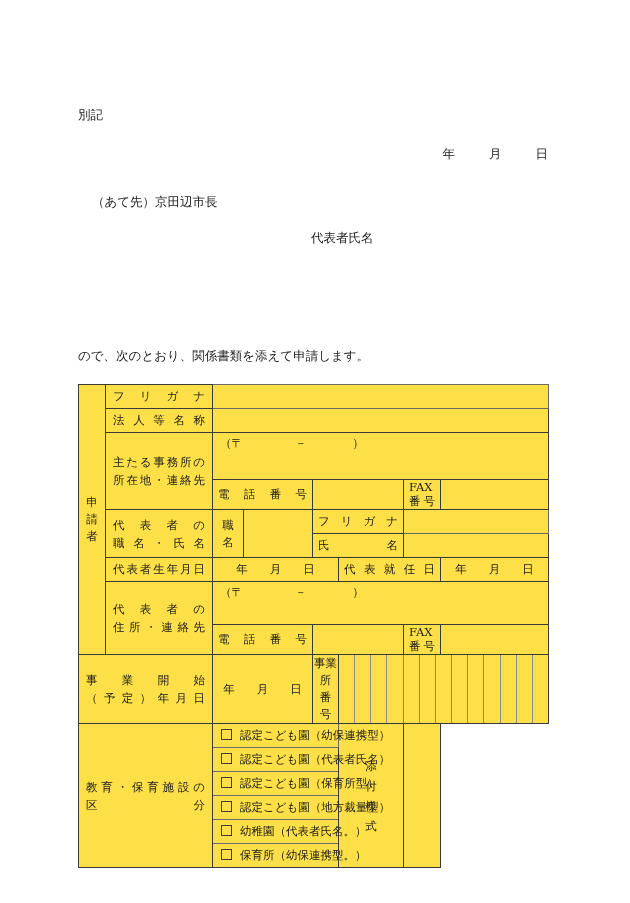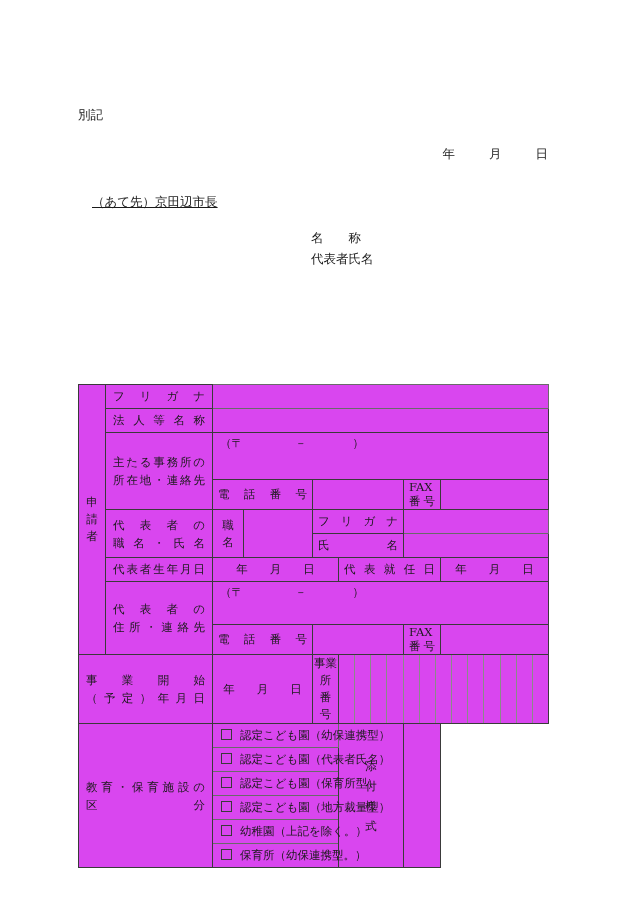--- a/index.html
+++ b/index.html
@@ -44,21 +44,20 @@
   .date-line span { display: inline-block; }
   .sp-a { width: 34px; }
   .sp-b { width: 34px; }
 
   .addressee {
     position: absolute;
     left: 92px;
     top: 182px;
     font-size: 12.5px;
     white-space: nowrap;
-    text-decoration: underline;
   }
 
   
   .applicant-block {
     position: absolute;
     left: 255px;
     top: 215px;
     font-size: 12.5px;
     line-height: 21px;
   }
@@ -98,21 +97,21 @@
     width: 470px;
     border-collapse: collapse;
     table-layout: fixed;
     font-size: 11.5px;
   }
   .form-table td {
     border: 1px solid #3a3a3a;
     padding: 0;
     vertical-align: middle;
     height: 23px;
-    background: #d946ef;
+    background: #fde047;
   }
   .form-table td.thin { border-color: #6a6a6a; }
 
   
   .vlabel {
     text-align: center;
     line-height: 17px;
     font-size: 11.5px;
     letter-spacing: 0;
   }
@@ -201,29 +200,27 @@
   </div>
 
   <div class="date-line">
     <span>年</span><span class="sp-a"></span><span>月</span><span class="sp-b"></span><span>日</span>
   </div>
 
   <div class="addressee">（あて先）京田辺市長</div>
 
   <div class="applicant-block">
     <span class="ab-row">
-      <span class="ab-indent"></span><span class="ab-val">名　　称</span>
-    </span>
-    <span class="ab-row">
       <span class="ab-indent"></span><span class="ab-val">代表者氏名</span>
     </span>
   </div>
 
 
   <div class="body-para">
+    <span class="ln2">ので、次のとおり、関係書類を添えて申請します。</span>
   </div>
 
   <table class="form-table">
     <colgroup>
       <col style="width:27px">
       <col style="width:107px">
       <col style="width:31px">
       <col style="width:69px">
       <col style="width:26px">
       <col style="width:65px">
@@ -401,21 +398,21 @@
     <tr>
       <td colspan="3" class="thin">
         <div class="cbrow">
           <span class="cbbox"></span><span>認定こども園（地方裁量型）</span>
         </div>
       </td>
     </tr>
     <tr>
       <td colspan="3" class="thin">
         <div class="cbrow">
-          <span class="cbbox"></span><span>幼稚園（上記を除く。）</span>
+          <span class="cbbox"></span><span>幼稚園（代表者氏名。）</span>
         </div>
       </td>
     </tr>
     <tr>
       <td colspan="3">
         <div class="cbrow">
           <span class="cbbox"></span><span>保育所（幼保連携型。）</span>
         </div>
       </td>
     </tr>

